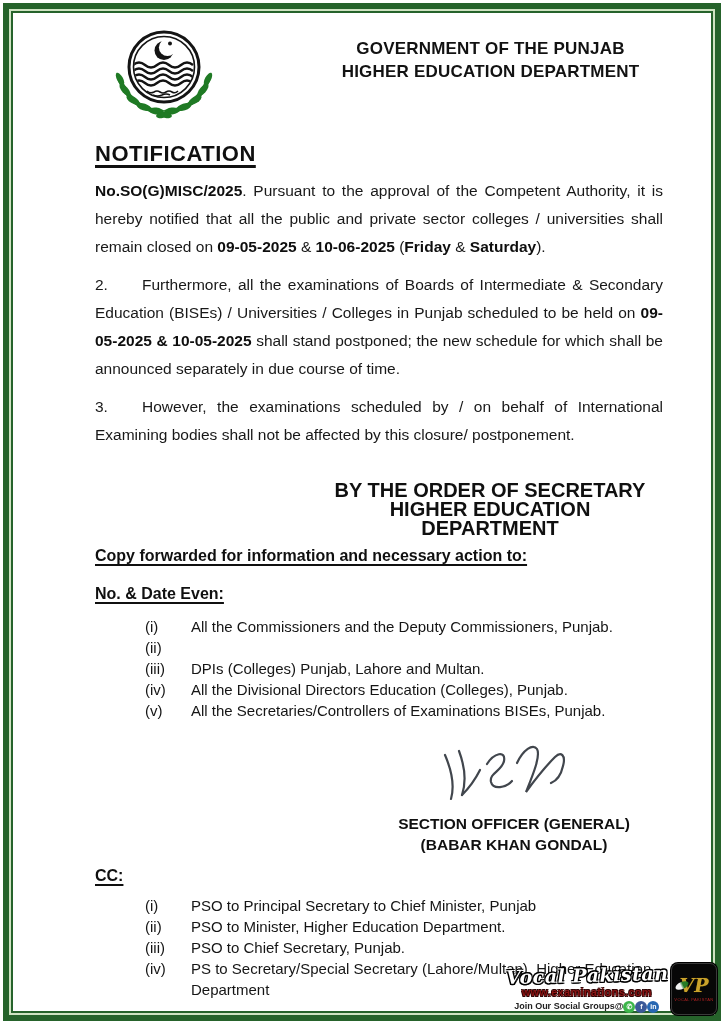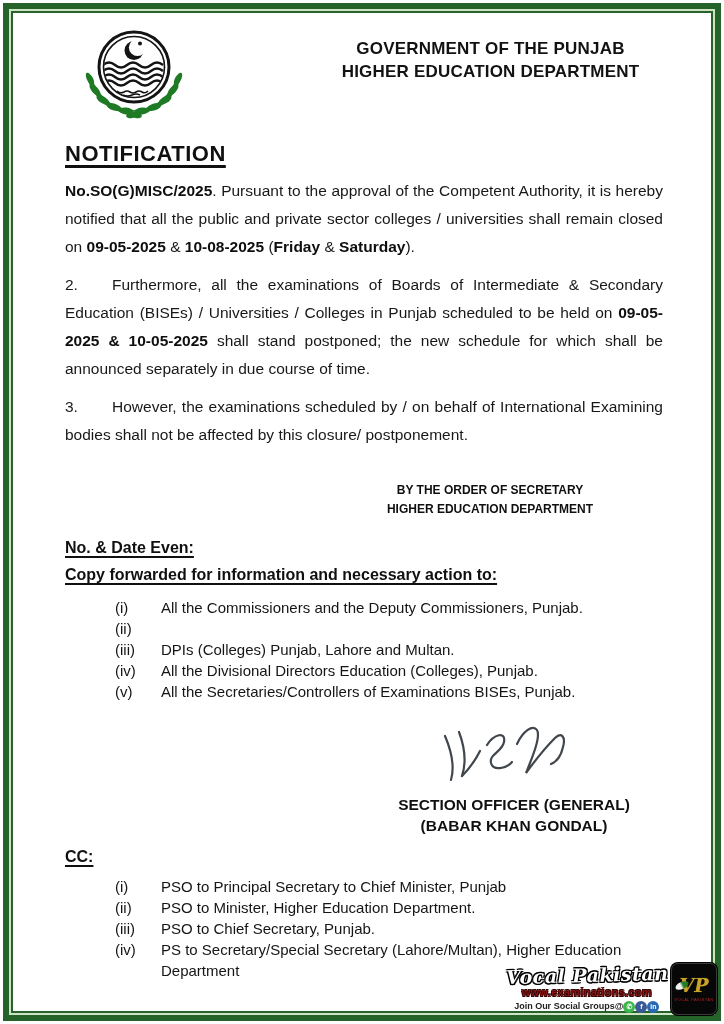--- a/index.html
+++ b/index.html
@@ -9,21 +9,21 @@
     -webkit-font-smoothing:antialiased;overflow:hidden;
   }
   
   .frame{
     position:absolute;inset:3px;background:#fff;border:6px solid #26632b;
     box-shadow: inset 0 0 0 2px #cfe3c2, inset 0 0 0 4px #26632b;
     box-sizing:border-box;z-index:1;
   }
   .content{
     position:absolute;inset:13px;z-index:2;
-    padding:14px 48px 0 52px;box-sizing:border-box;
+    padding:14px 48px 0 52px;box-sizing:border-box;margin-left:30px;
   }
   
   .header{display:flex;align-items:flex-start;}
   .crest{margin-left:8px;flex-shrink:0;}
   .header-text{width:345px;margin-left:auto;text-align:center;margin-top:10px;}
   .org-line{font-weight:bold;font-size:17px;line-height:23px;letter-spacing:.2px;color:#121212;}
   .date-line{font-size:15px;margin-top:7px;color:#1c1c1c;}
   .date-line sup{font-size:10px;}
   
   .doc-title{
@@ -34,21 +34,21 @@
   
   .para{
     margin:10px 0 0 0;font-size:15.5px;line-height:28px;text-align:justify;
     color:#181818;
   }
   .para b{color:#0e0e0e;}
   .pnum{display:inline-block;width:47px;}
   
   .order-block{
     width:330px;margin:32px 8px 0 auto;text-align:center;
-    font-weight:bold;font-size:12px;line-height:19px;color:#101010;
+    font-weight:bold;font-size:20px;line-height:19px;color:#101010;
   }
   
   .u-label{
     font-weight:bold;font-size:16px;color:#101010;
     text-decoration:underline;text-decoration-thickness:2px;text-underline-offset:3px;
   }
   .no-date{margin-top:20px;}
   .copy-label{margin-top:9px;}
   
   .dist-list{margin-top:13px;font-size:15px;color:#151515;}
@@ -166,35 +166,35 @@
     <div class="header-text">
       <div class="org-line">GOVERNMENT OF THE PUNJAB</div>
       <div class="org-line">HIGHER EDUCATION DEPARTMENT</div>
     </div>
   </div>
 
   
   <div class="doc-title">NOTIFICATION</div>
 
   
-  <p class="para"><span><b>No.SO(G)MISC/2025</b><span>. Pursuant to the approval of the Competent Authority, it is hereby notified that all the public and private sector colleges / universities shall remain closed on </span><b>09-05-2025</b><span> &amp; </span><b>10-08-2025</b><span> (</span><b>Friday</b><span> &amp; </span><b>Saturday</b><span>).</span></span></p>
+  <p class="para"><span><b>No.SO(G)MISC/2025</b><span>. Pursuant to the approval of the Competent Authority, it is hereby notified that all the public and private sector colleges / universities shall remain closed on </span><b>09-05-2025</b><span> &amp; </span><b>10-06-2025</b><span> (</span><b>Friday</b><span> &amp; </span><b>Saturday</b><span>).</span></span></p>
 
   <p class="para"><span class="pnum">2.</span><span><span>Furthermore, all the examinations of Boards of Intermediate &amp; Secondary Education (BISEs) / Universities / Colleges in Punjab scheduled to be held on </span><b>09-05-2025 &amp; 10-05-2025</b><span> shall stand postponed; the new schedule for which shall be announced separately in due course of time.</span></span></p>
 
   <p class="para"><span class="pnum">3.</span><span><span>However, the examinations scheduled by / on behalf of International Examining bodies shall not be affected by this closure/ postponement.</span></span></p>
 
   
   <div class="order-block">
     <div>BY THE ORDER OF SECRETARY</div>
     <div>HIGHER EDUCATION DEPARTMENT</div>
   </div>
 
   
+  <div class="u-label copy-label">Copy forwarded for information and necessary action to:</div>
   <div class="u-label no-date">No. &amp; Date Even:</div>
-  <div class="u-label copy-label">Copy forwarded for information and necessary action to:</div>
 
   
   <div class="dist-list">
     <div class="dist-row">
         <span class="dist-num">(i)</span>
         <span class="dist-text">All the Commissioners and the Deputy Commissioners, Punjab.</span>
       </div>
     <div class="dist-row">
         <span class="dist-num">(ii)</span>
       </div>

